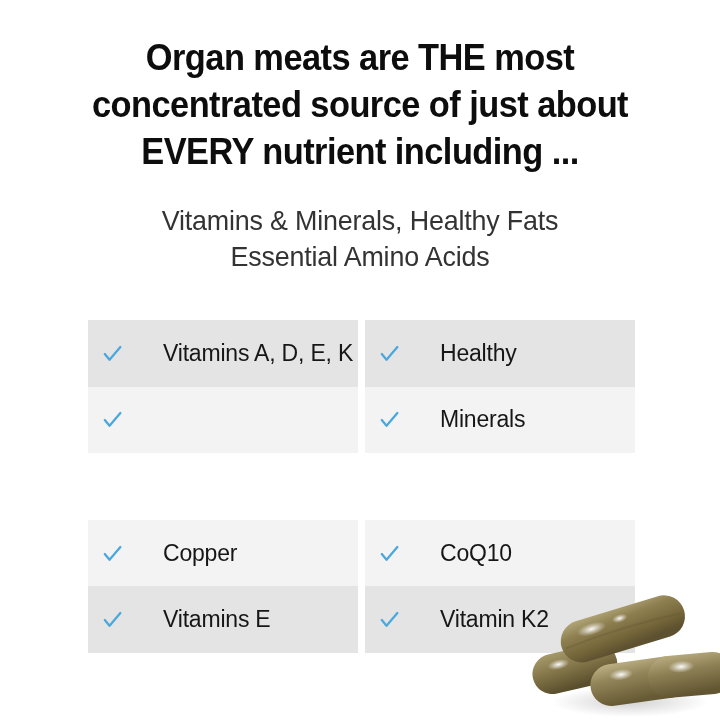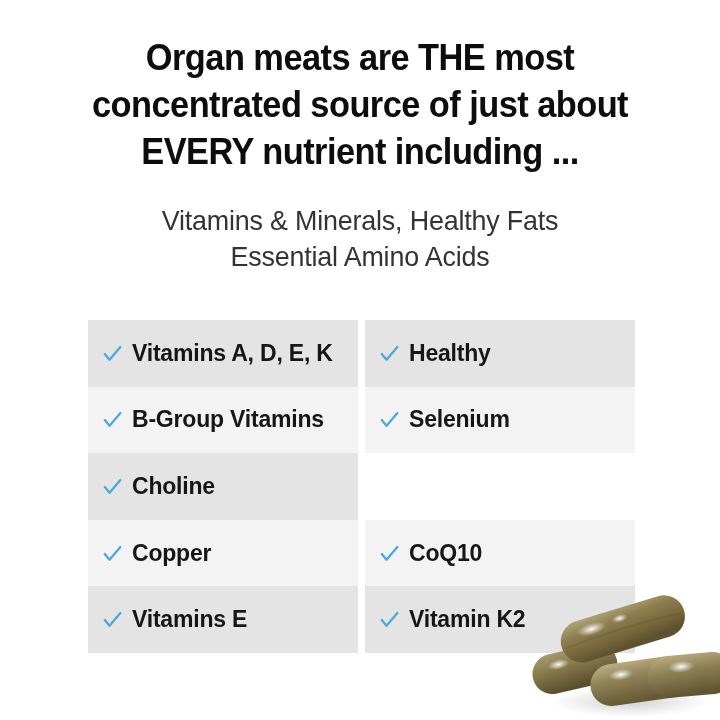--- a/index.html
+++ b/index.html
@@ -98,25 +98,26 @@
   .check-icon {
     flex: 0 0 auto;
     width: 21px;
     height: 21px;
     margin-right: 9px;
     display: block;
   }
   .cell-label {
     font-family: "Liberation Sans", sans-serif;
     font-size: 23px;
-    font-weight: bold;
+    font-weight: normal;
     letter-spacing: -0.2px;
     color: #161616;
     white-space: nowrap;
     line-height: 1;
+    margin-left: 31px;
   }
 
   
   .capsule-photo {
     position: absolute;
     right: 0px;
     bottom: 0px;
     width: 190px;
     height: 136px;
     pointer-events: none;
@@ -160,41 +161,32 @@
       </div>
     </div>
 
     <div class="grid-row">
       <div class="cell light">
         <span class="check-icon">
           <svg viewBox="0 0 24 24" width="21" height="21">
               <path d="M3.2 12.6 L8.6 19.2 L21 4.6" fill="none" stroke="#4ba8dc" stroke-width="2.6" stroke-linecap="round" stroke-linejoin="round"></path>
             </svg>
         </span>
-        <span class="cell-label">B-Group Vitamins</span>
-      </div>
-      <div class="cell light">
-        <span class="check-icon">
-          <svg viewBox="0 0 24 24" width="21" height="21">
-              <path d="M3.2 12.6 L8.6 19.2 L21 4.6" fill="none" stroke="#4ba8dc" stroke-width="2.6" stroke-linecap="round" stroke-linejoin="round"></path>
-            </svg>
-        </span>
-        <span class="cell-label">Selenium</span>
-      </div>
-    </div>
-
-    <div class="grid-row">
-      <div class="cell dark">
-        <span class="check-icon">
-          <svg viewBox="0 0 24 24" width="21" height="21">
-              <path d="M3.2 12.6 L8.6 19.2 L21 4.6" fill="none" stroke="#4ba8dc" stroke-width="2.6" stroke-linecap="round" stroke-linejoin="round"></path>
-            </svg>
-        </span>
-        <span class="cell-label">Choline</span>
-      </div>
+      </div>
+      <div class="cell light">
+        <span class="check-icon">
+          <svg viewBox="0 0 24 24" width="21" height="21">
+              <path d="M3.2 12.6 L8.6 19.2 L21 4.6" fill="none" stroke="#4ba8dc" stroke-width="2.6" stroke-linecap="round" stroke-linejoin="round"></path>
+            </svg>
+        </span>
+        <span class="cell-label">Minerals</span>
+      </div>
+    </div>
+
+    <div class="grid-row">
     </div>
 
     <div class="grid-row">
       <div class="cell light">
         <span class="check-icon">
           <svg viewBox="0 0 24 24" width="21" height="21">
               <path d="M3.2 12.6 L8.6 19.2 L21 4.6" fill="none" stroke="#4ba8dc" stroke-width="2.6" stroke-linecap="round" stroke-linejoin="round"></path>
             </svg>
         </span>
         <span class="cell-label">Copper</span>

